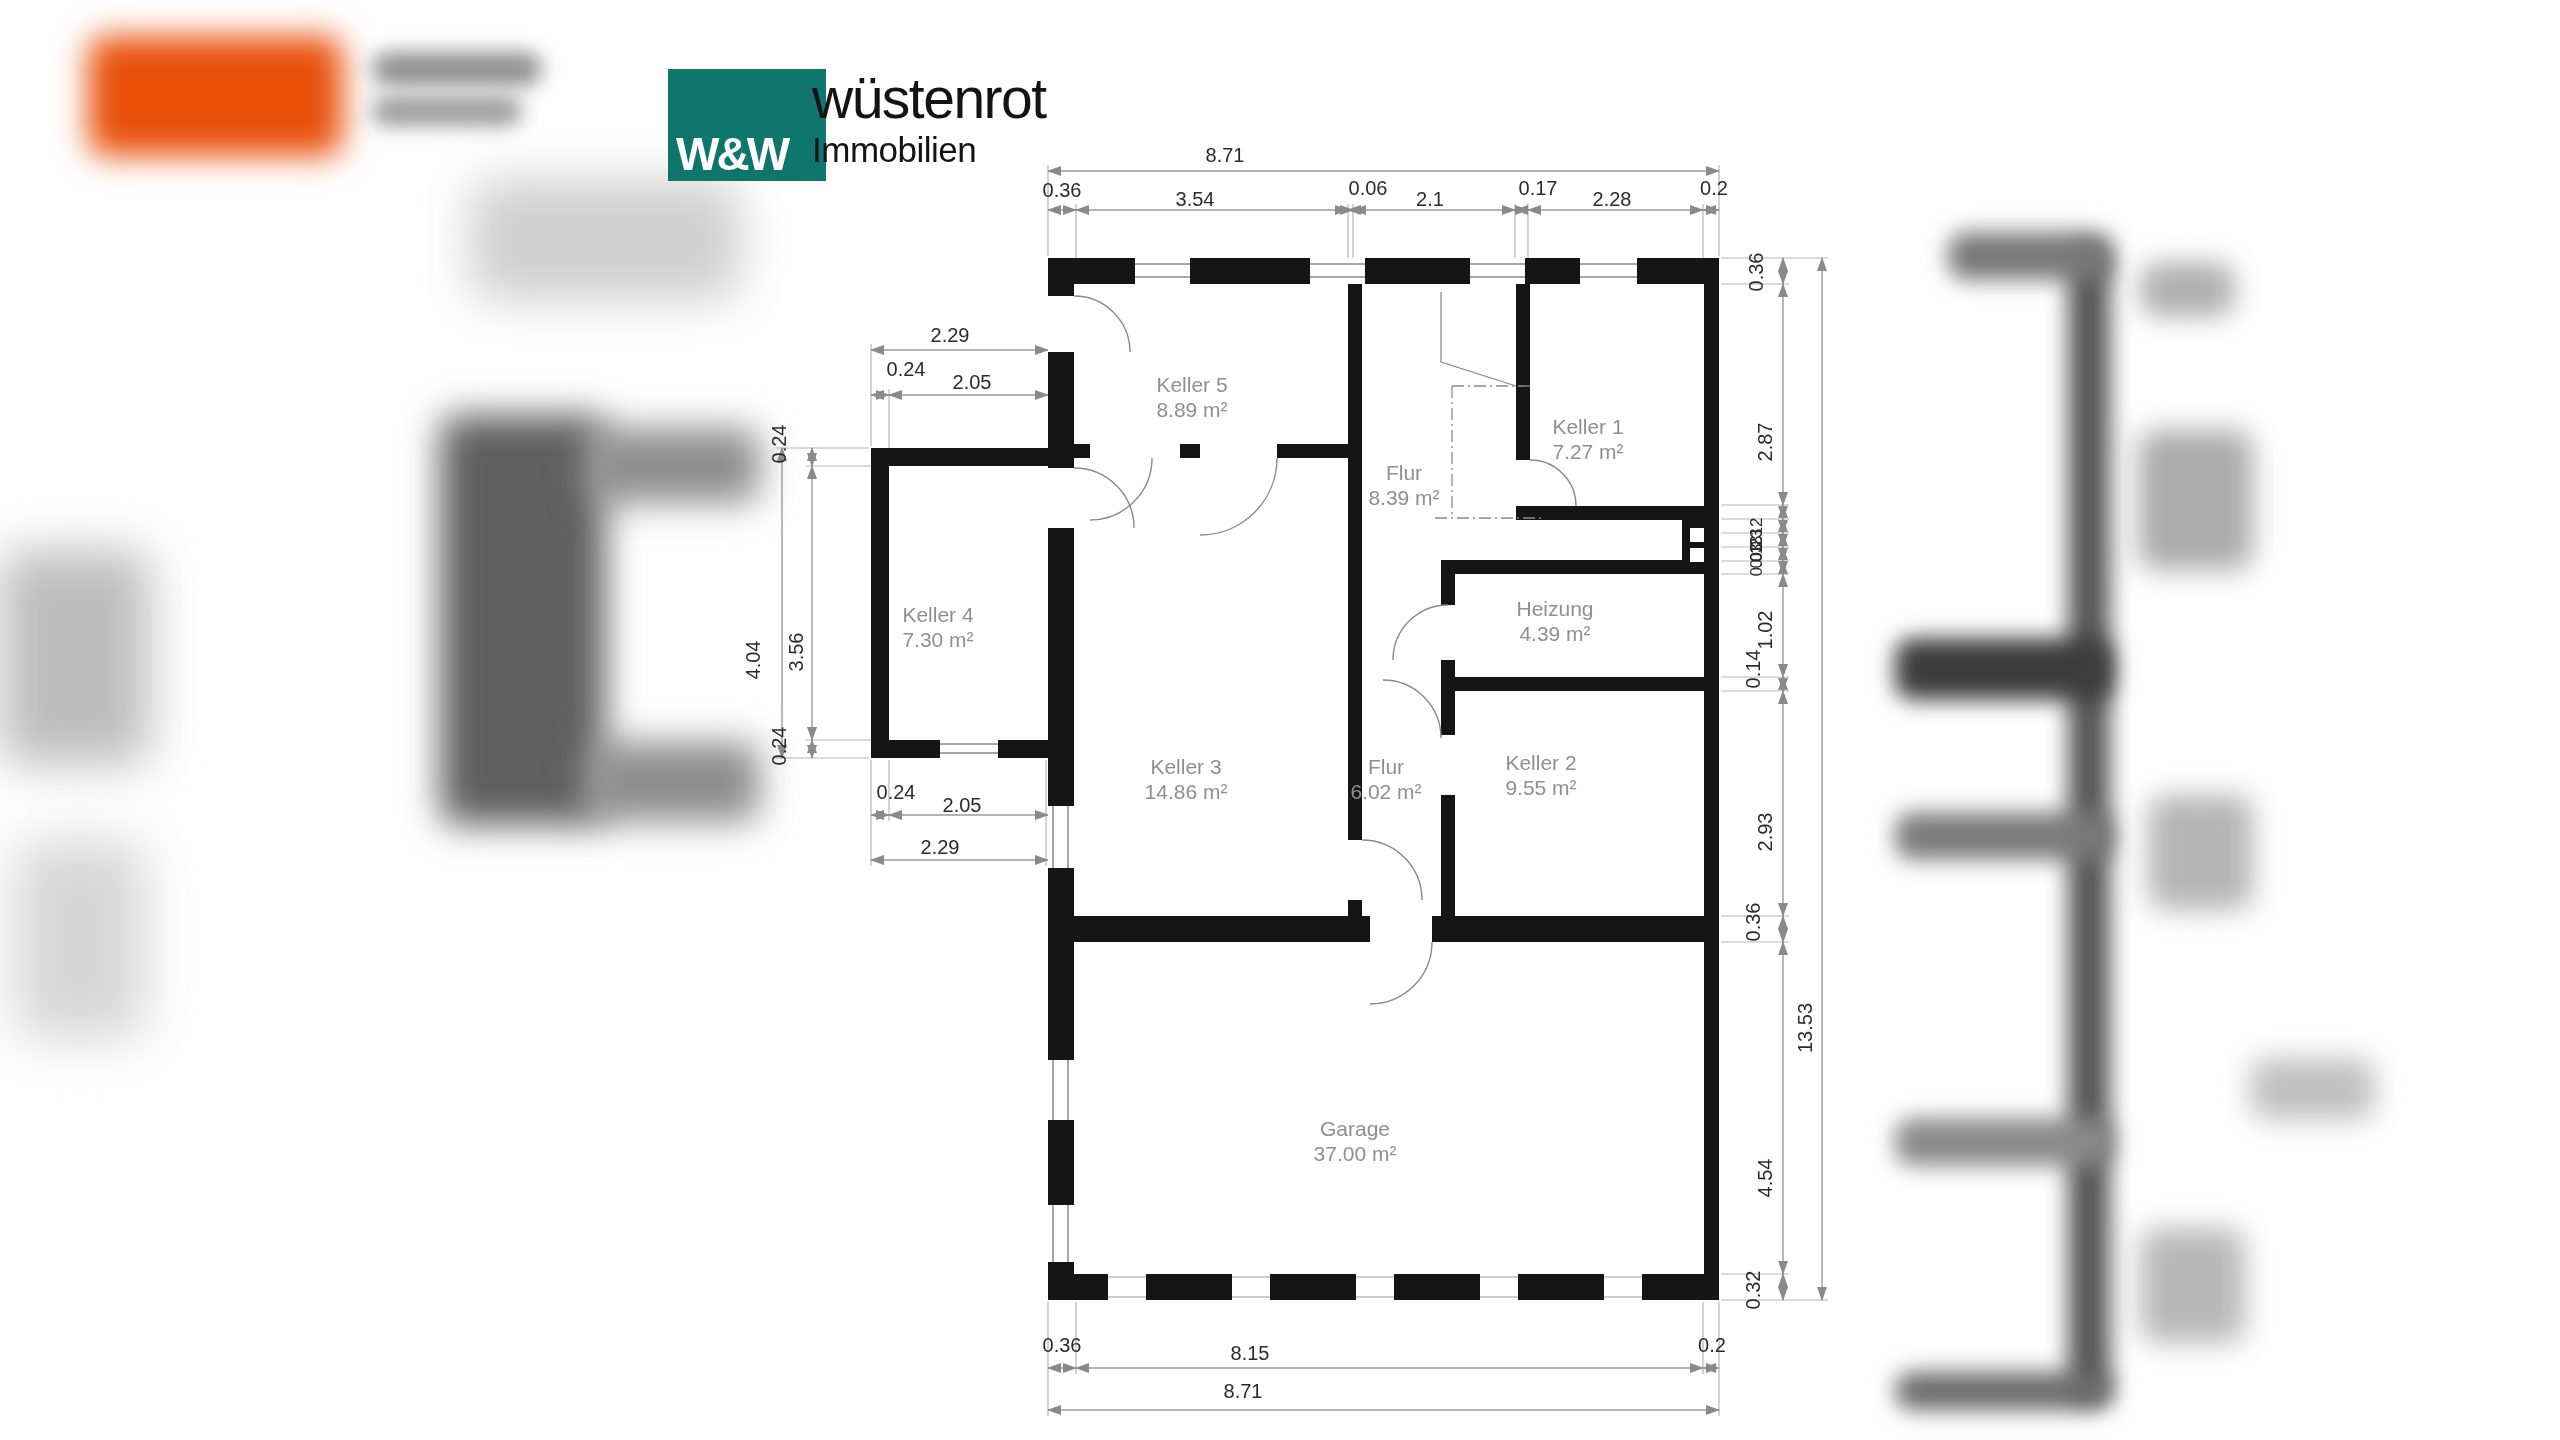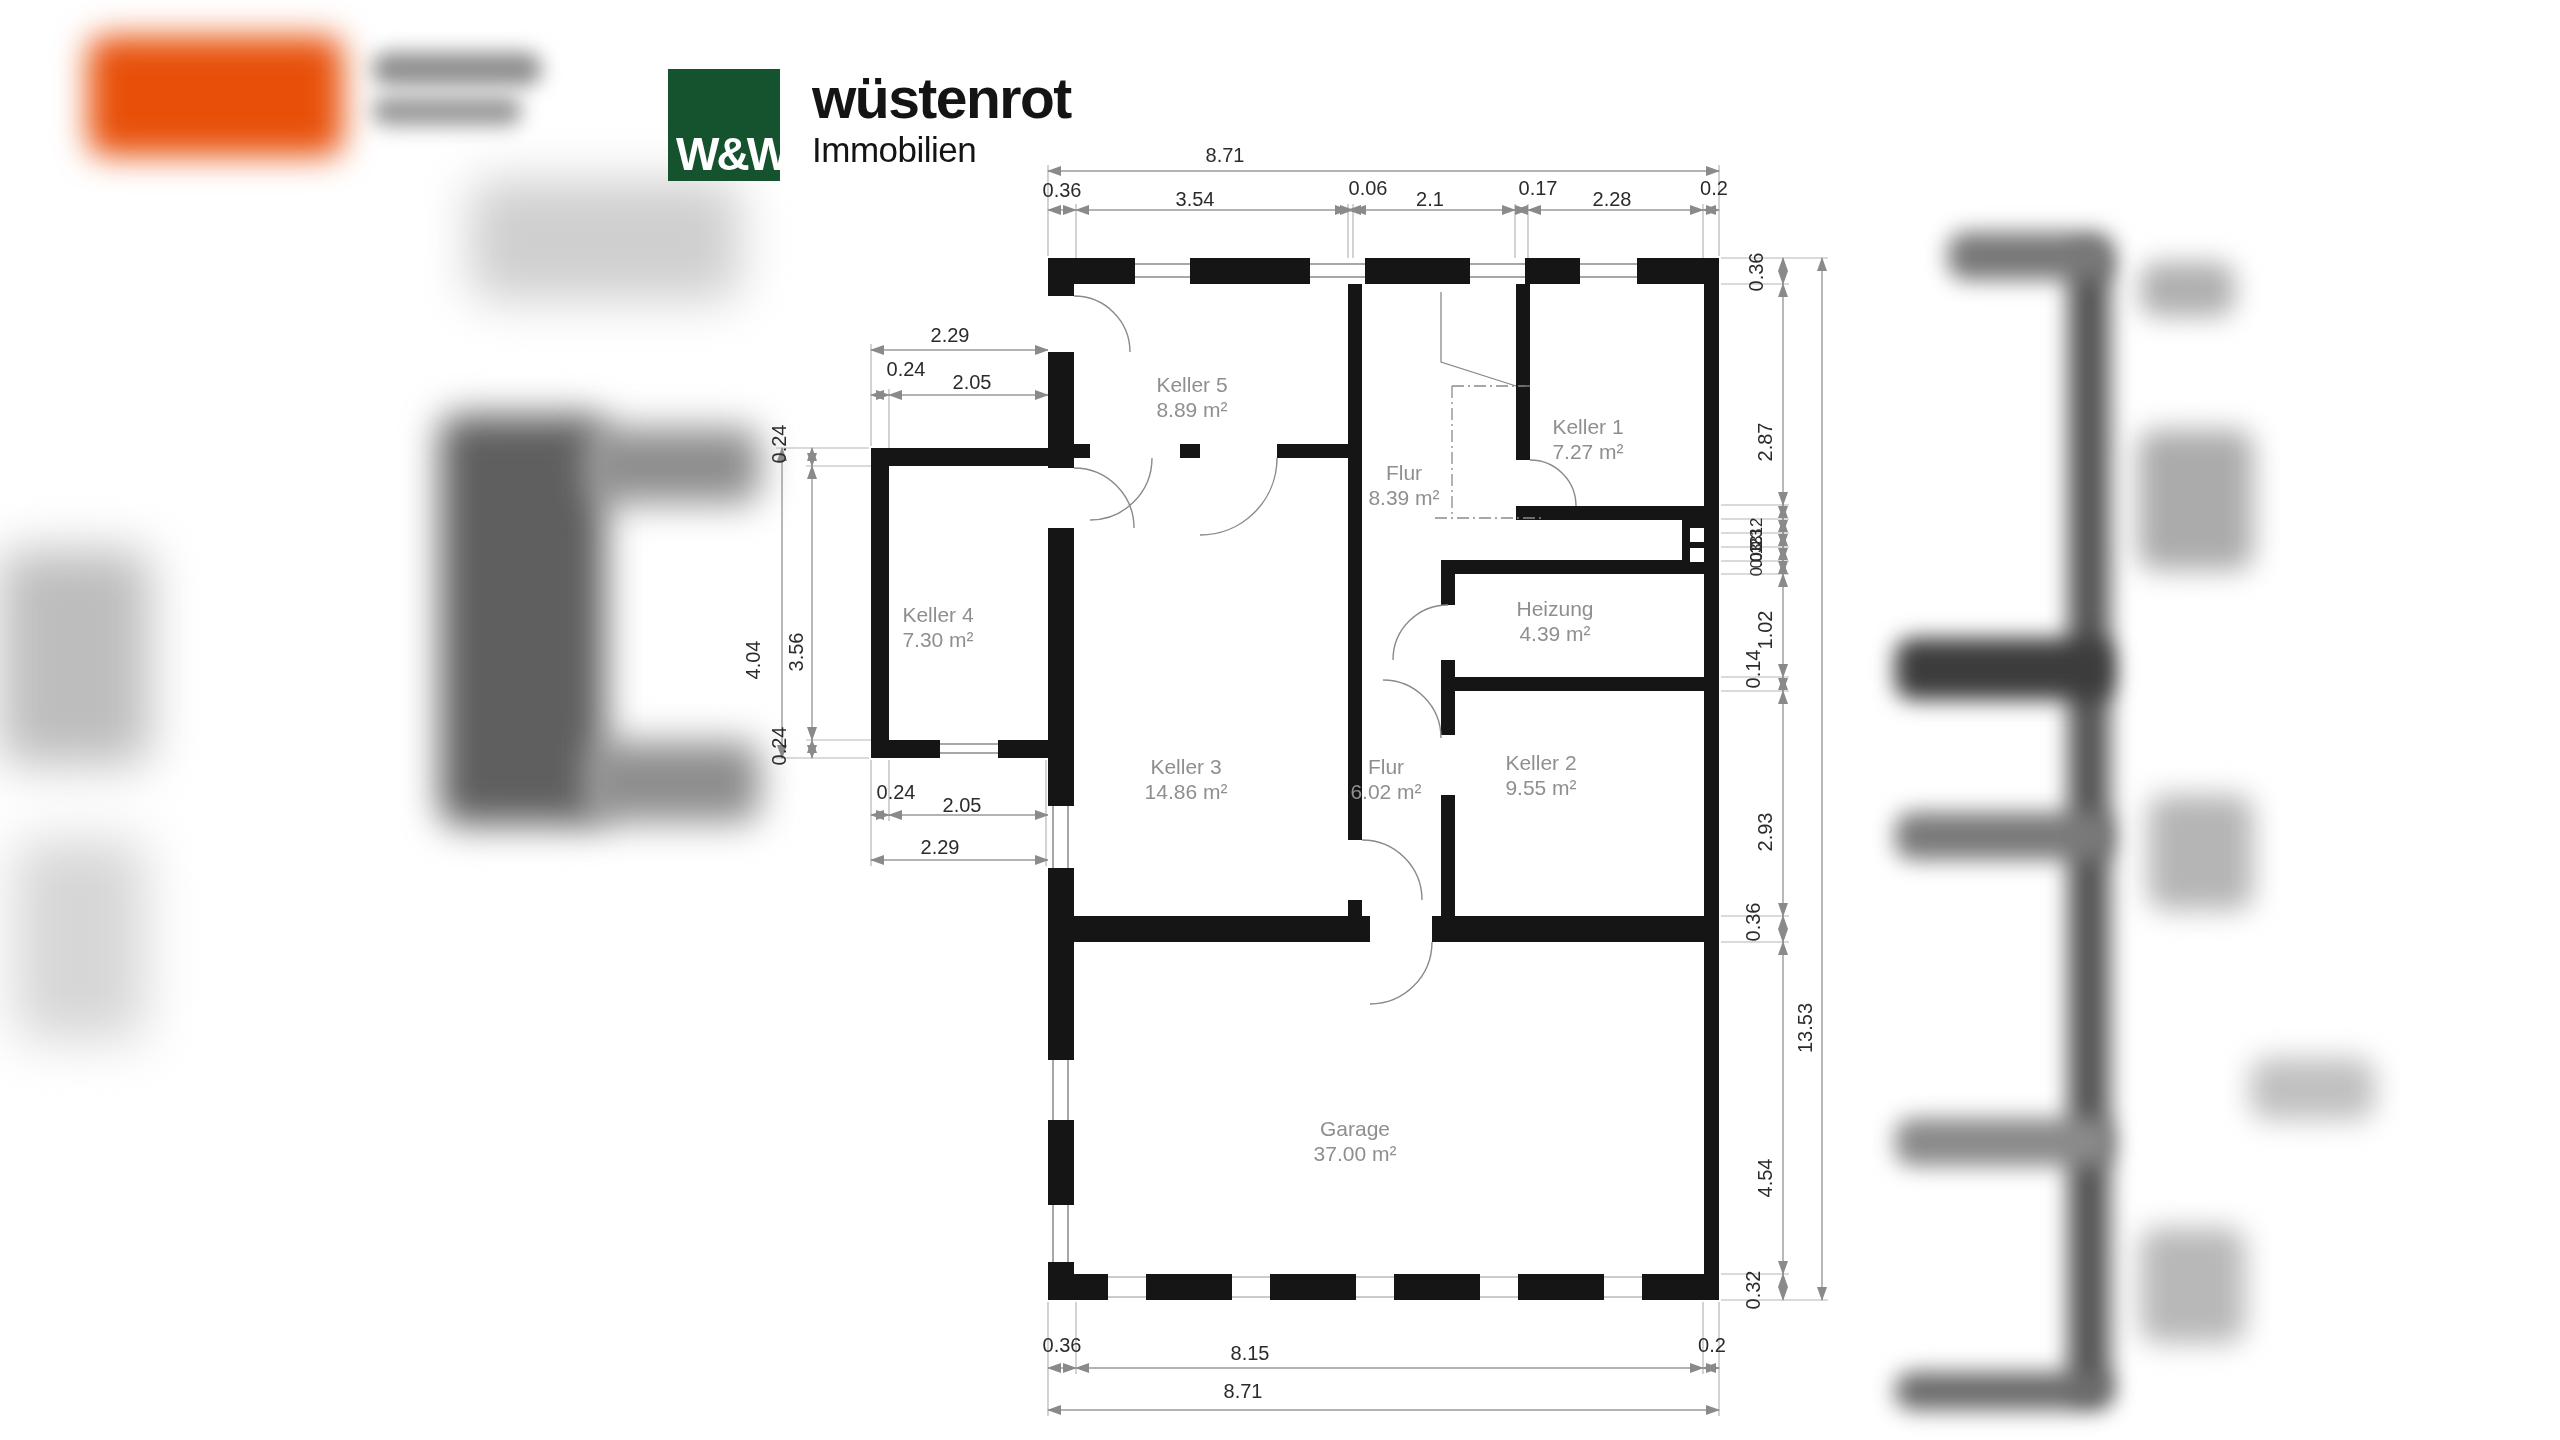--- a/index.html
+++ b/index.html
@@ -25,21 +25,21 @@
   .b-rt1{left:2140px;top:262px;width:95px;height:55px;background:#b0b0b0;filter:blur(13px);}
   .b-rt2{left:2138px;top:430px;width:115px;height:140px;background:#ababab;filter:blur(14px);}
   .b-rt3{left:2148px;top:795px;width:105px;height:115px;background:#b5b5b5;filter:blur(14px);}
   .b-rt4{left:2250px;top:1058px;width:125px;height:62px;background:#c0c0c0;filter:blur(14px);}
   .b-rt5{left:2140px;top:1228px;width:105px;height:115px;background:#b8b8b8;filter:blur(14px);}
 
   
   #logo-square{position:absolute;left:668px;top:69px;width:112px;height:112px;}
   #logo-square .ww{position:absolute;left:8px;bottom:4px;color:#ffffff;font-weight:700;
       font-size:46px;letter-spacing:-3px;line-height:1;}
-  #brand-name{position:absolute;left:812px;top:70px;font-size:57px;font-weight:700;
+  #brand-name{position:absolute;left:812px;top:70px;font-size:57px;font-weight:400;
       color:#141414;letter-spacing:-1.5px;line-height:1;}
   #brand-sub{position:absolute;left:812px;top:132px;font-size:35px;font-weight:400;
       color:#141414;letter-spacing:-0.5px;line-height:1;}
 
   svg{position:absolute;left:0;top:0;}
   text.room{fill:#8f8f8f;font-size:21px;font-family:"Liberation Sans",sans-serif;}
   text.dim{fill:#2b2b2b;font-size:20px;font-family:"Liberation Sans",sans-serif;}
   text.dim.small{font-size:17px;}
 </style>
 </head>
@@ -61,21 +61,21 @@
   <div class="blob b-rarm2"></div>
   <div class="blob b-rarm3"></div>
   <div class="blob b-rarm4"></div>
   <div class="blob b-rarm5"></div>
   <div class="blob b-rt1"></div>
   <div class="blob b-rt2"></div>
   <div class="blob b-rt3"></div>
   <div class="blob b-rt4"></div>
   <div class="blob b-rt5"></div>
 
-  <div id="logo-square" style="background: #14532d;">
+  <div id="logo-square" style="background: #0f766e; padding-left: 46px;">
     <span class="ww">W&amp;W</span>
   </div>
   <div id="brand-name">wüstenrot</div>
   <div id="brand-sub">Immobilien</div>
 
   <svg id="plan" width="2560" height="1440" viewBox="0 0 2560 1440">
     <defs>
       <marker id="arr" markerUnits="userSpaceOnUse" markerWidth="14" markerHeight="10" refX="13" refY="5" orient="auto-start-reverse">
         <path d="M0,0 L14,5 L0,10 z" fill="#8a8a8a"></path>
       </marker>

